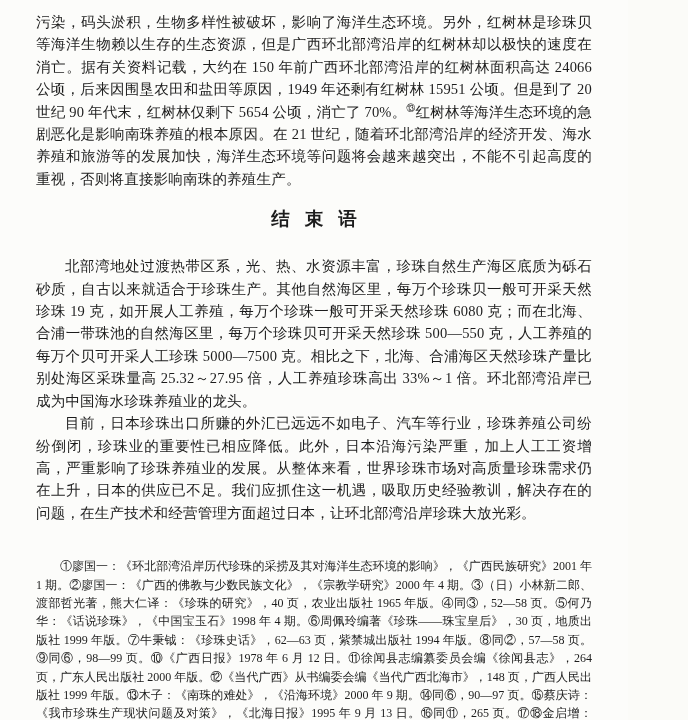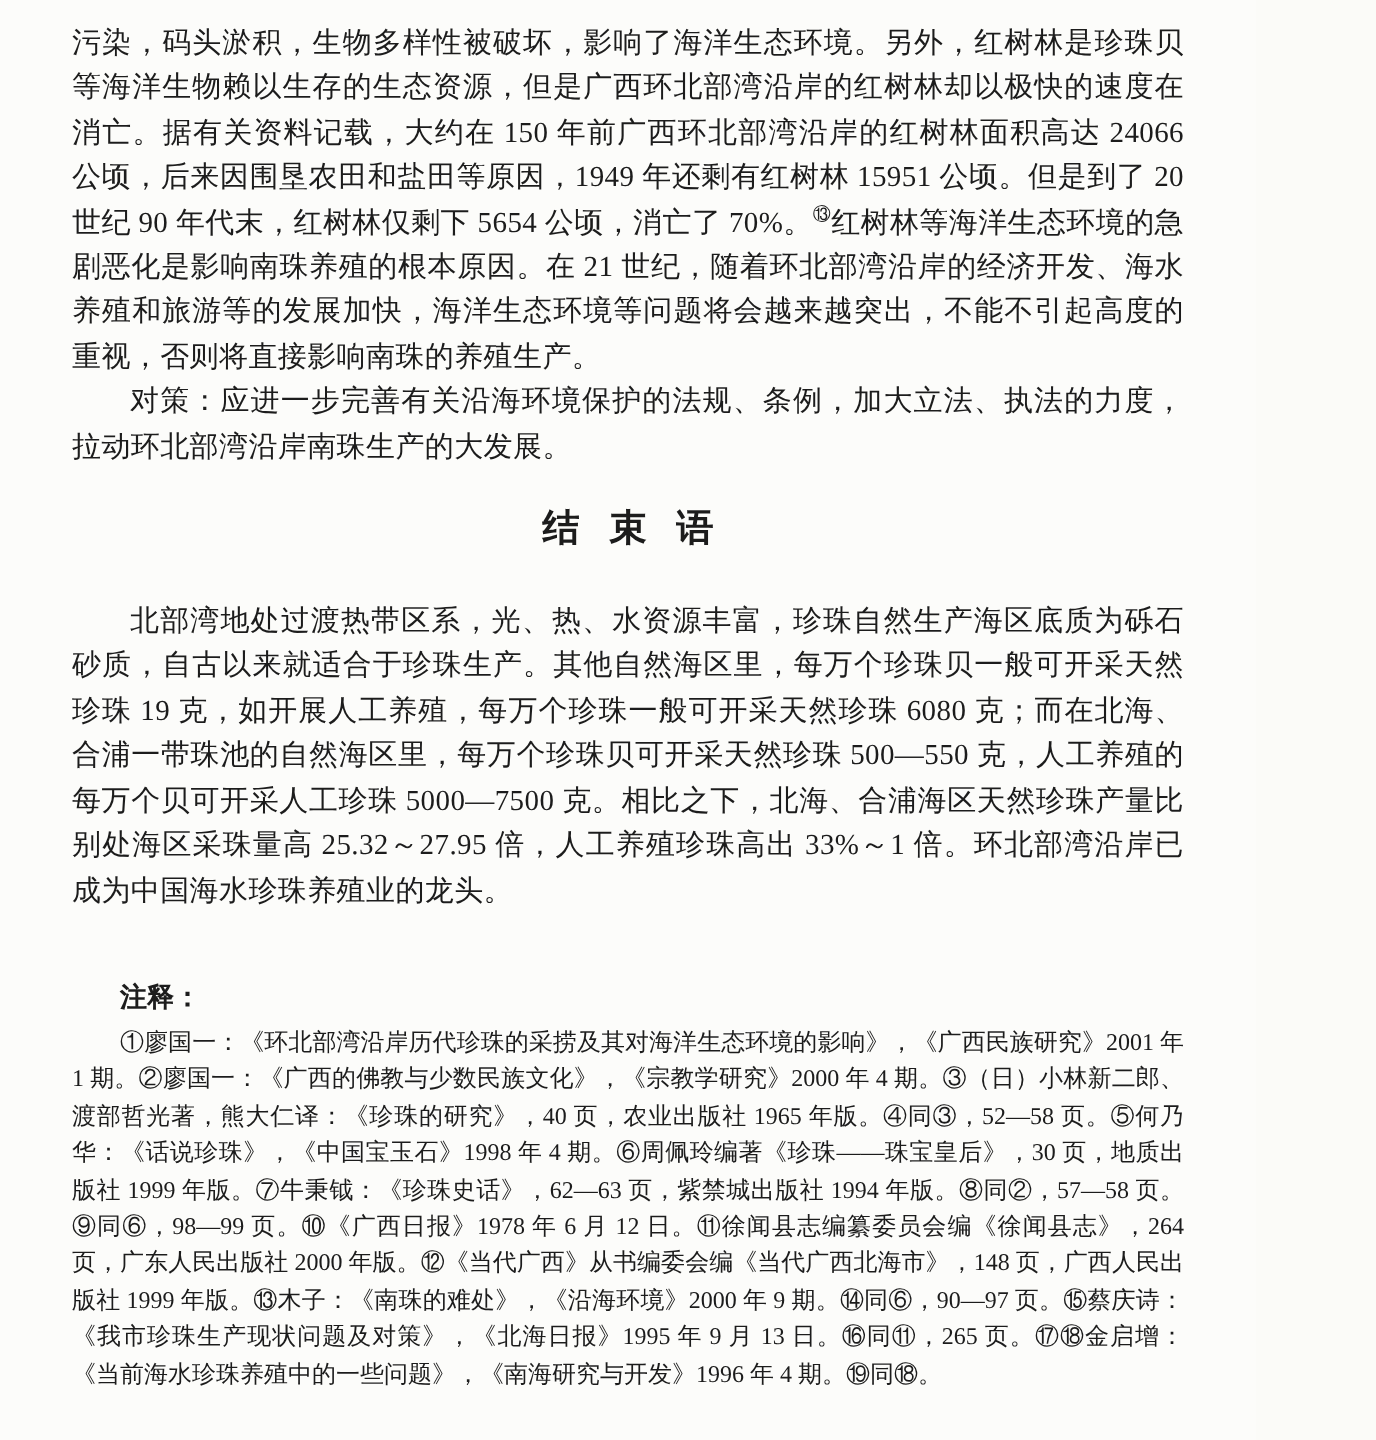--- a/index.html
+++ b/index.html
@@ -62,25 +62,24 @@
     text-indent: 2em;
   }
 </style>
 </head>
 <body>
 
 <div class="page">
 
   <p class="body-text"><span>污染，码头淤积，生物多样性被破坏，影响了海洋生态环境。另外，红树林是珍珠贝等海洋生物赖以生存的生态资源，但是广西环北部湾沿岸的红树林却以极快的速度在消亡。据有关资料记载，大约在 150 年前广西环北部湾沿岸的红树林面积高达 24066 公顷，后来因围垦农田和盐田等原因，1949 年还剩有红树林 15951 公顷。但是到了 20 世纪 90 年代末，红树林仅剩下 5654 公顷，消亡了 70%。</span><sup class="note-ref">⑬</sup><span>红树林等海洋生态环境的急剧恶化是影响南珠养殖的根本原因。在 21 世纪，随着环北部湾沿岸的经济开发、海水养殖和旅游等的发展加快，海洋生态环境等问题将会越来越突出，不能不引起高度的重视，否则将直接影响南珠的养殖生产。</span></p>
 
-  <p class="body-text indent">对策：应进一步完善有关沿海环境保护的法规、条例，加大立法、执法的力度，拉动环北部湾沿岸南珠生产的大发展。</p>
 
   <h2 class="section-heading">结束语</h2>
 
   <p class="body-text indent">北部湾地处过渡热带区系，光、热、水资源丰富，珍珠自然生产海区底质为砾石砂质，自古以来就适合于珍珠生产。其他自然海区里，每万个珍珠贝一般可开采天然珍珠 19 克，如开展人工养殖，每万个珍珠一般可开采天然珍珠 6080 克；而在北海、合浦一带珠池的自然海区里，每万个珍珠贝可开采天然珍珠 500—550 克，人工养殖的每万个贝可开采人工珍珠 5000—7500 克。相比之下，北海、合浦海区天然珍珠产量比别处海区采珠量高 25.32～27.95 倍，人工养殖珍珠高出 33%～1 倍。环北部湾沿岸已成为中国海水珍珠养殖业的龙头。</p>
 
+  <p class="body-text indent">目前，日本珍珠出口所赚的外汇已远远不如电子、汽车等行业，珍珠养殖公司纷纷倒闭，珍珠业的重要性已相应降低。此外，日本沿海污染严重，加上人工工资增高，严重影响了珍珠养殖业的发展。从整体来看，世界珍珠市场对高质量珍珠需求仍在上升，日本的供应已不足。我们应抓住这一机遇，吸取历史经验教训，解决存在的问题，在生产技术和经营管理方面超过日本，让环北部湾沿岸珍珠大放光彩。</p>
 
   <div class="notes">
-    <div class="notes-label">注释：</div>
     <p class="notes-text">①廖国一：《环北部湾沿岸历代珍珠的采捞及其对海洋生态环境的影响》，《广西民族研究》2001 年 1 期。②廖国一：《广西的佛教与少数民族文化》，《宗教学研究》2000 年 4 期。③（日）小林新二郎、渡部哲光著，熊大仁译：《珍珠的研究》，40 页，农业出版社 1965 年版。④同③，52—58 页。⑤何乃华：《话说珍珠》，《中国宝玉石》1998 年 4 期。⑥周佩玲编著《珍珠——珠宝皇后》，30 页，地质出版社 1999 年版。⑦牛秉钺：《珍珠史话》，62—63 页，紫禁城出版社 1994 年版。⑧同②，57—58 页。⑨同⑥，98—99 页。⑩《广西日报》1978 年 6 月 12 日。⑪徐闻县志编纂委员会编《徐闻县志》，264 页，广东人民出版社 2000 年版。⑫《当代广西》从书编委会编《当代广西北海市》，148 页，广西人民出版社 1999 年版。⑬木子：《南珠的难处》，《沿海环境》2000 年 9 期。⑭同⑥，90—97 页。⑮蔡庆诗：《我市珍珠生产现状问题及对策》，《北海日报》1995 年 9 月 13 日。⑯同⑪，265 页。⑰⑱金启增：《当前海水珍珠养殖中的一些问题》，《南海研究与开发》1996 年 4 期。⑲同⑱。</p>
   </div>
 
 </div>
 
 </body></html>

